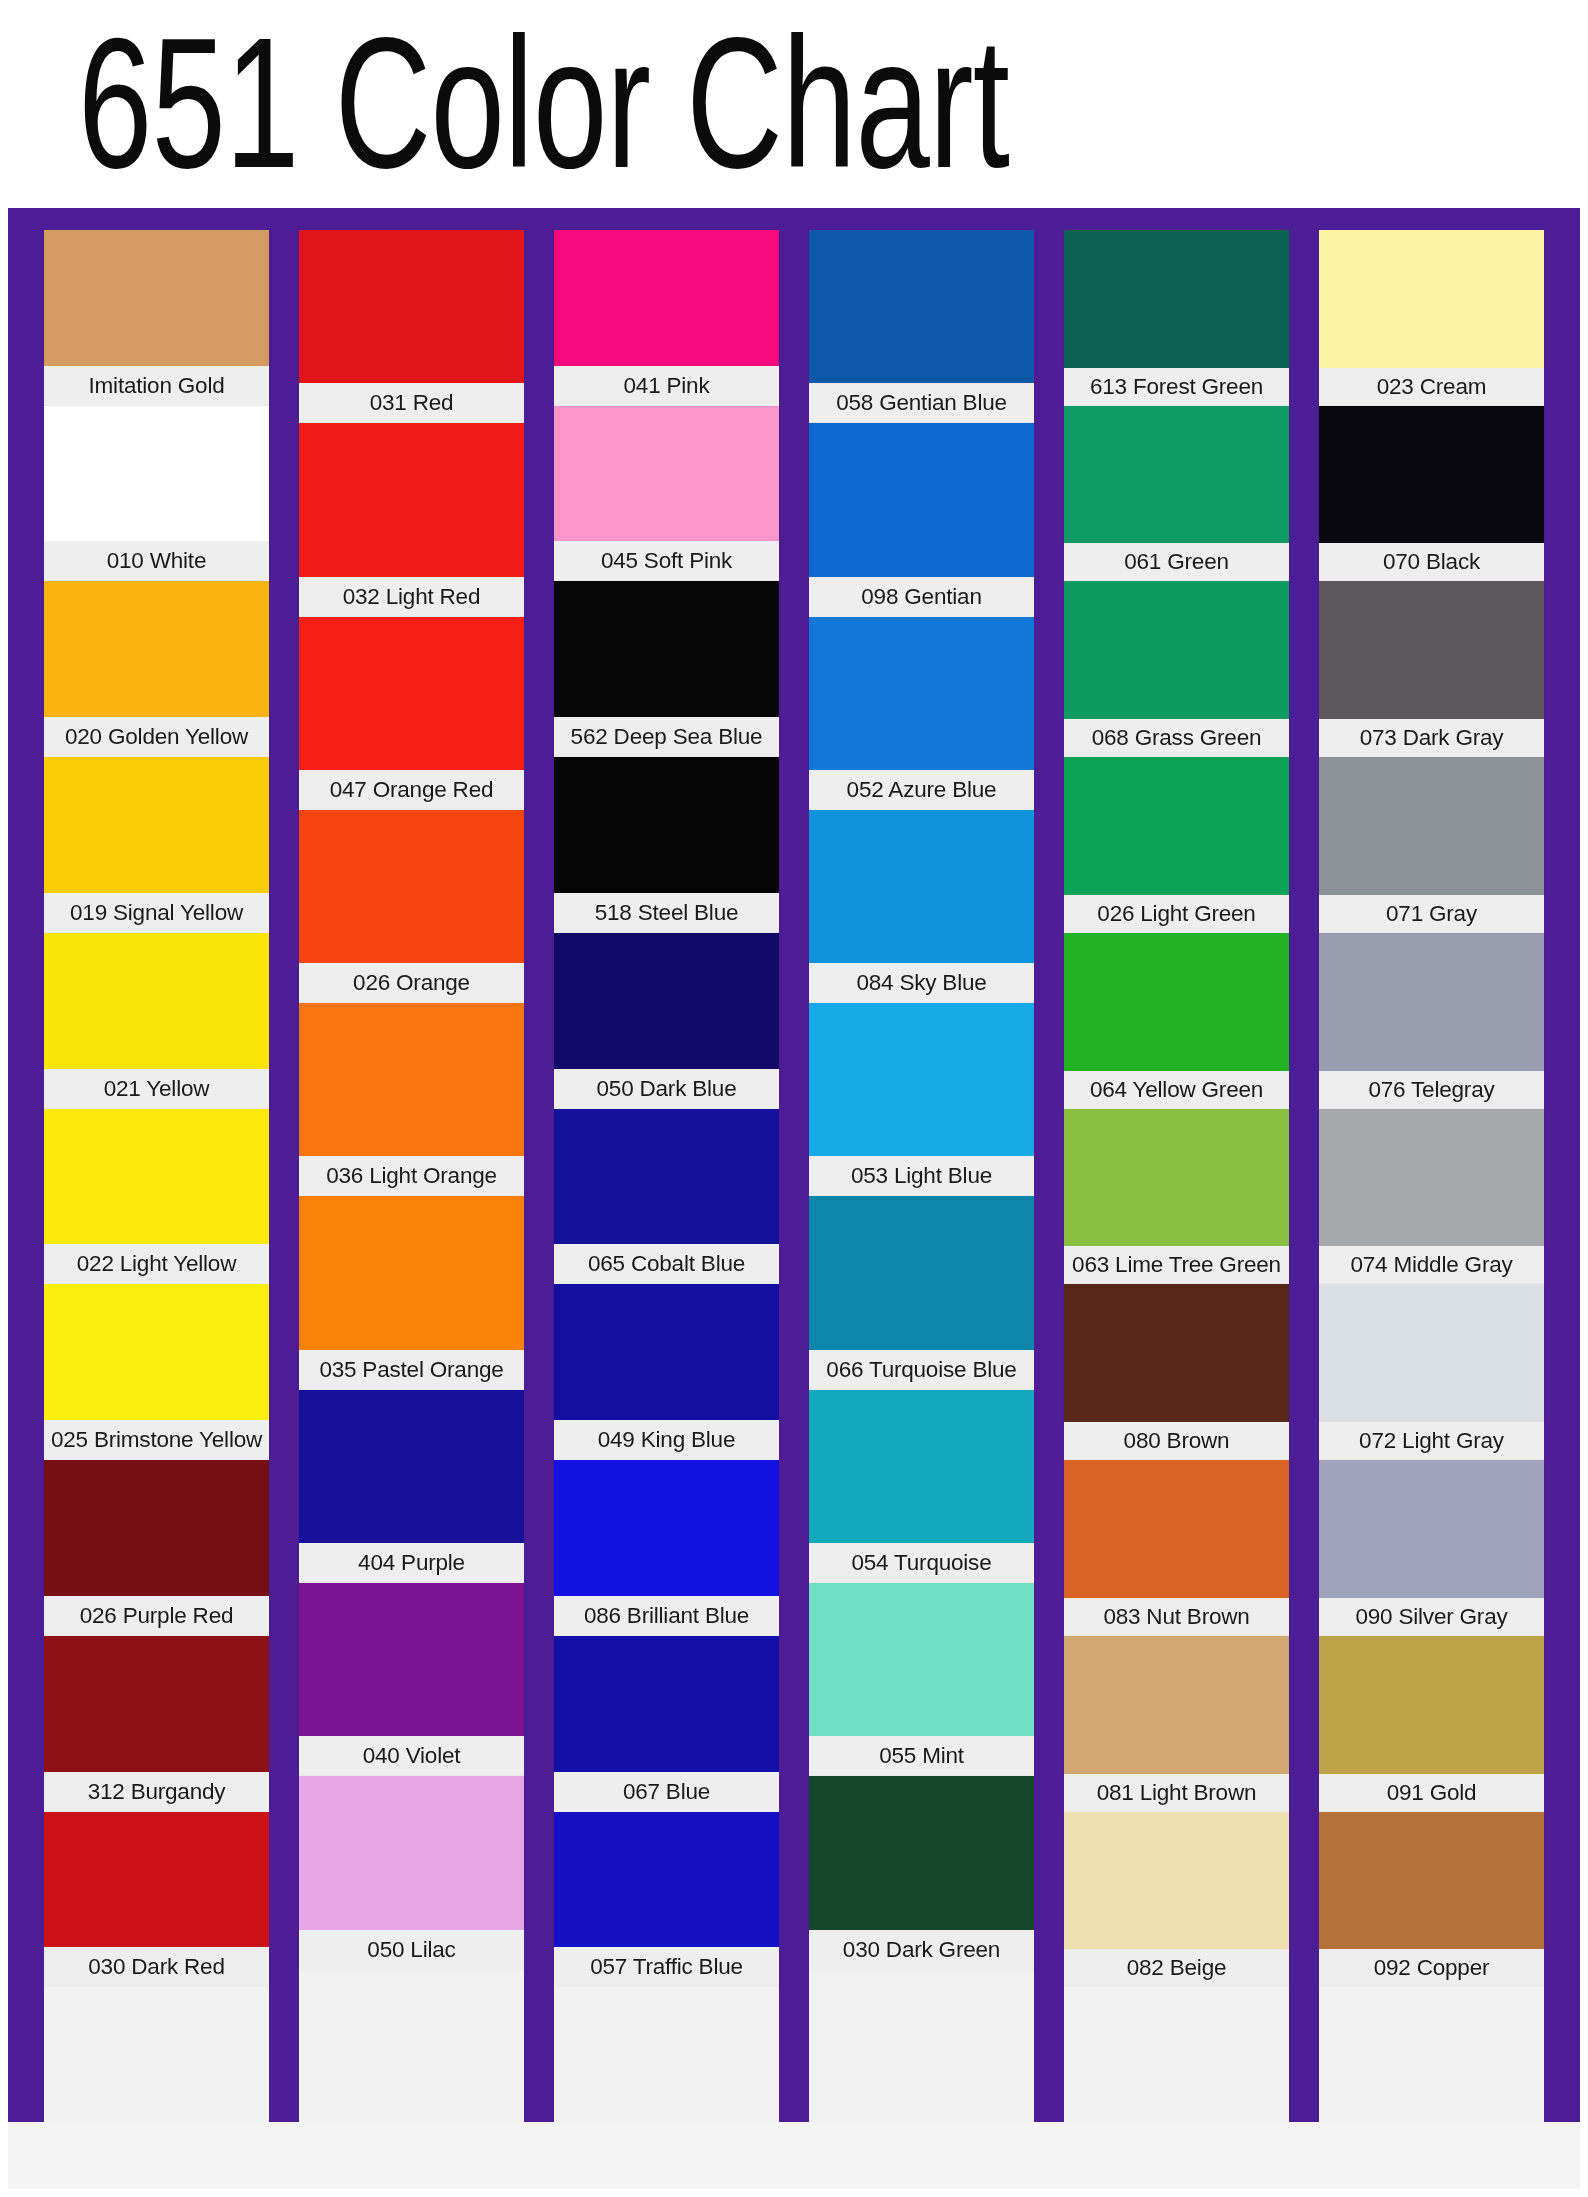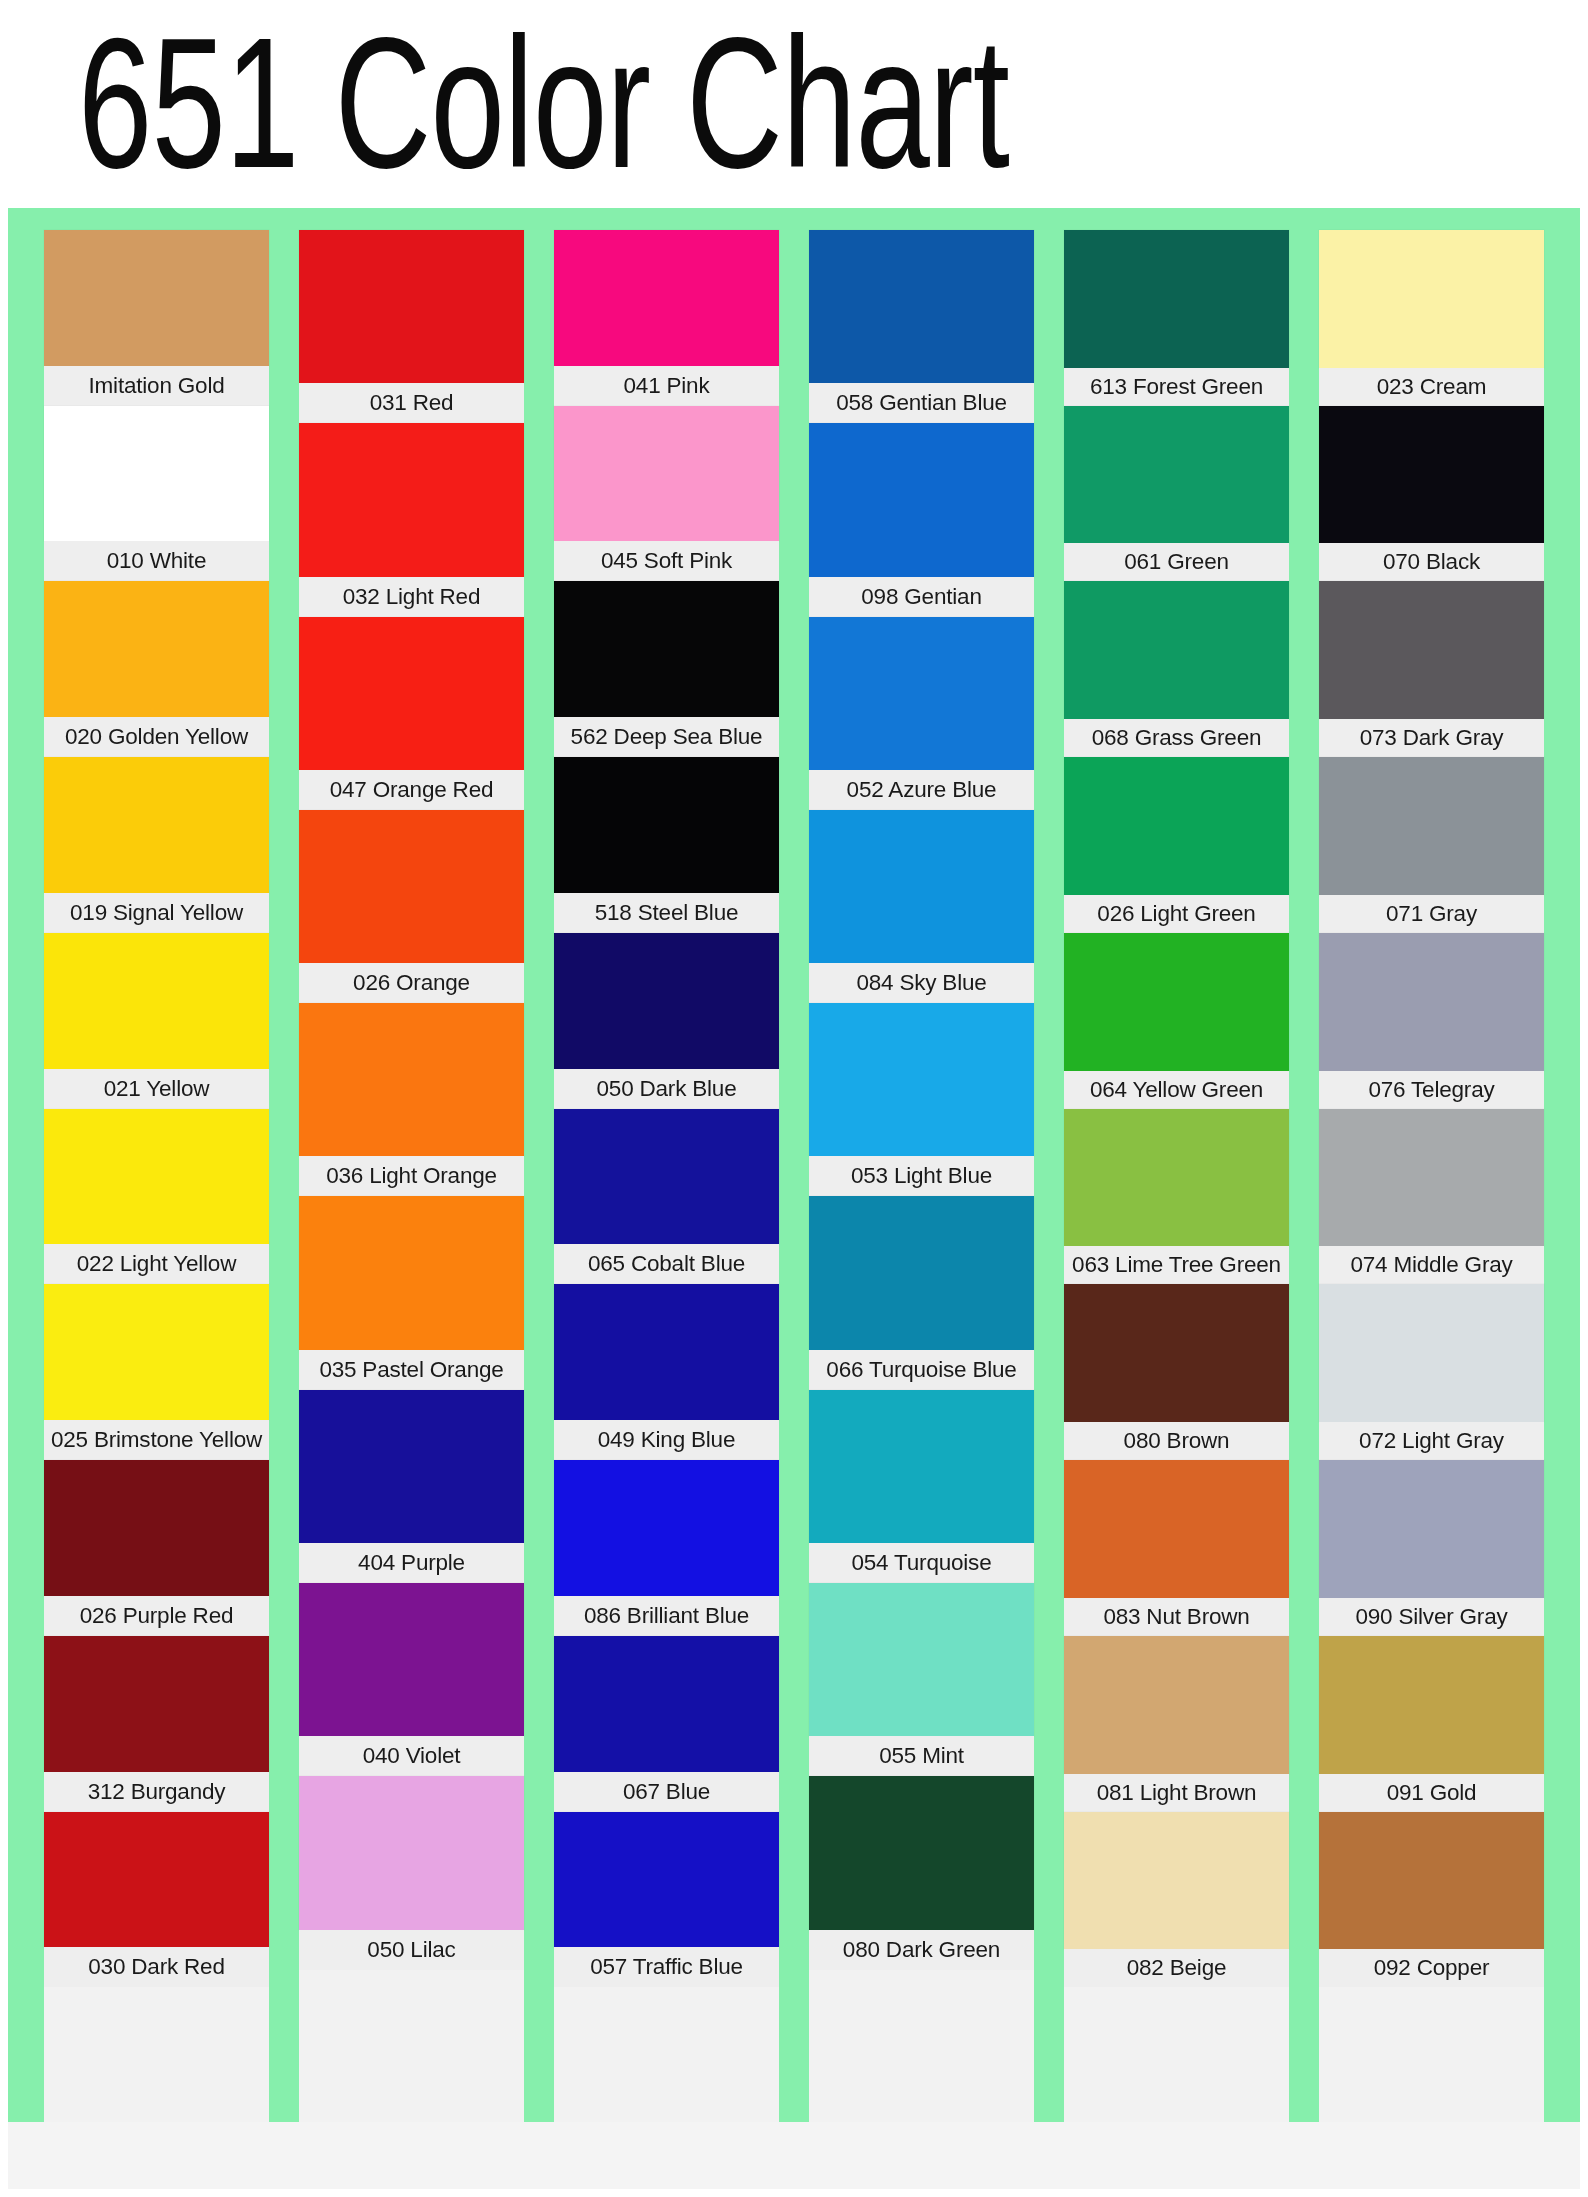--- a/index.html
+++ b/index.html
@@ -44,21 +44,21 @@
     margin-top: 8px;
     white-space: nowrap;
   }
   
   #chart-panel {
     position: absolute;
     left: 8px;
     top: 208px;
     width: 1572px;
     height: 1981px;
-    background: #86efac;
+    background: #4c1d95;
     box-sizing: border-box;
     padding: 22px 36px 26px 36px;
   }
   #swatch-grid {
     display: grid;
     grid-template-columns: repeat(6, 1fr);
     column-gap: 30px;
     row-gap: 0px;
     width: 100%;
     height: 100%;
@@ -281,21 +281,21 @@
           <div class="swatch-cell">
             <div class="swatch-chip" title="054 Turquoise" style="background: rgb(19, 170, 190);"></div>
             <div class="swatch-label">054 Turquoise</div>
           </div>
           <div class="swatch-cell">
             <div class="swatch-chip" title="055 Mint" style="background: rgb(111, 224, 196);"></div>
             <div class="swatch-label">055 Mint</div>
           </div>
           <div class="swatch-cell">
             <div class="swatch-chip" title="060 Dark Green" style="background: rgb(20, 71, 43);"></div>
-            <div class="swatch-label">080 Dark Green</div>
+            <div class="swatch-label">030 Dark Green</div>
           </div>
           <div class="swatch-cell">
             <div class="swatch-chip" title="" style="background: rgb(242, 242, 242); box-shadow: none;"></div>
             <div class="swatch-label" style="background: transparent;"></div>
           </div>
         </div>
         <div class="swatch-col col-4">
           <div class="swatch-cell">
             <div class="swatch-chip" title="613 Forest Green" style="background: rgb(12, 99, 82);"></div>
             <div class="swatch-label">613 Forest Green</div>

